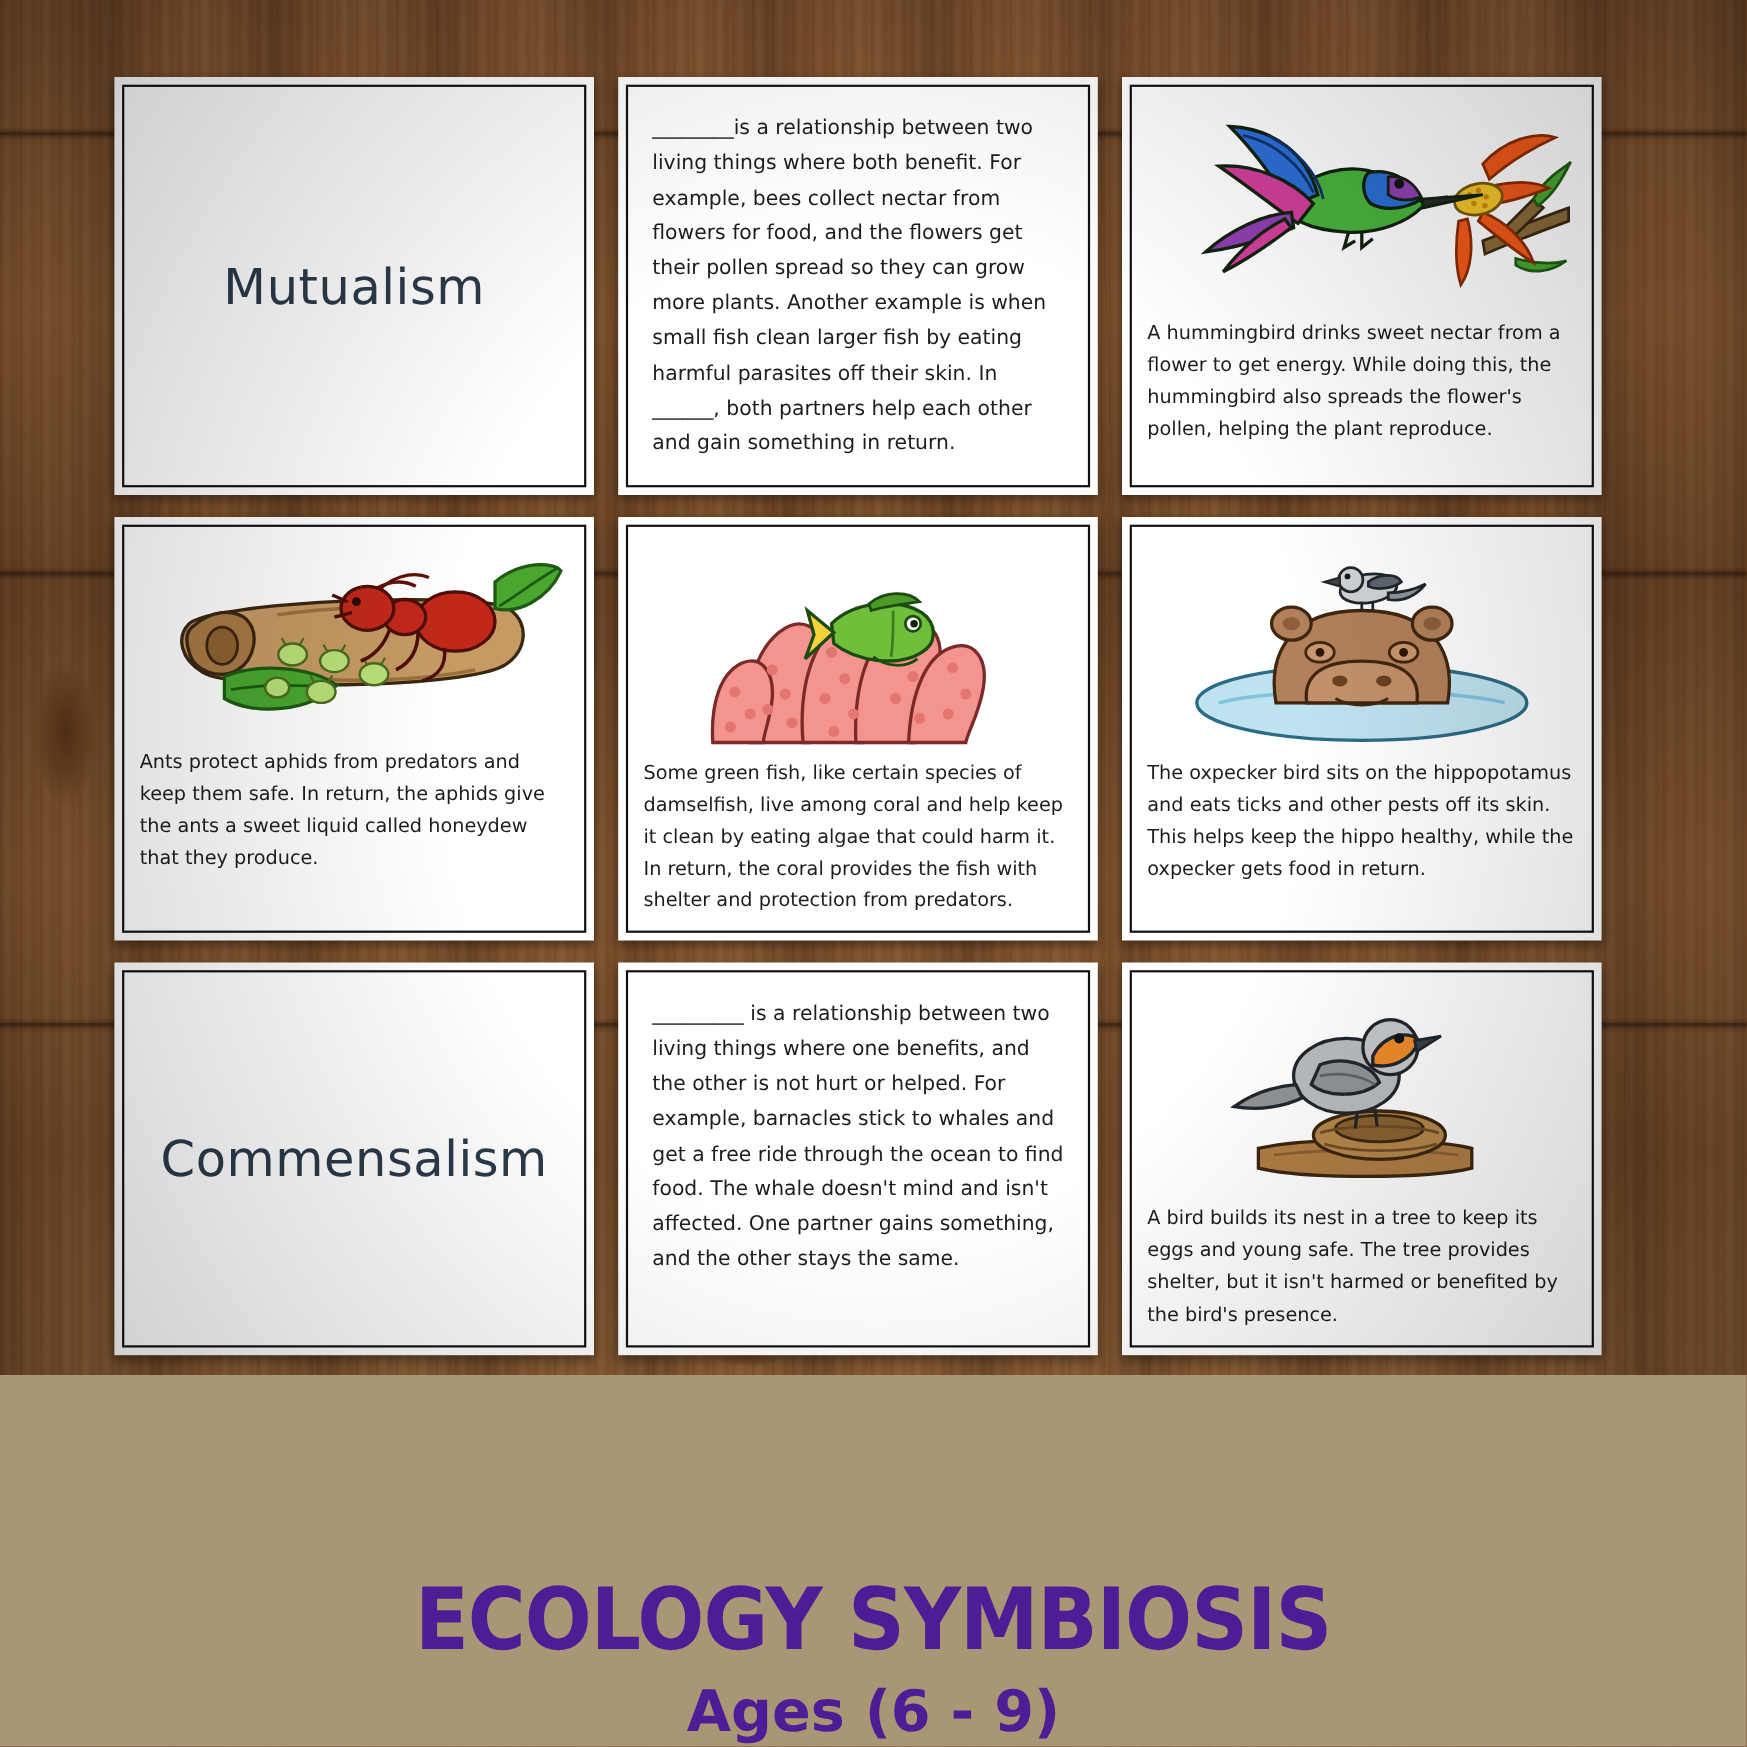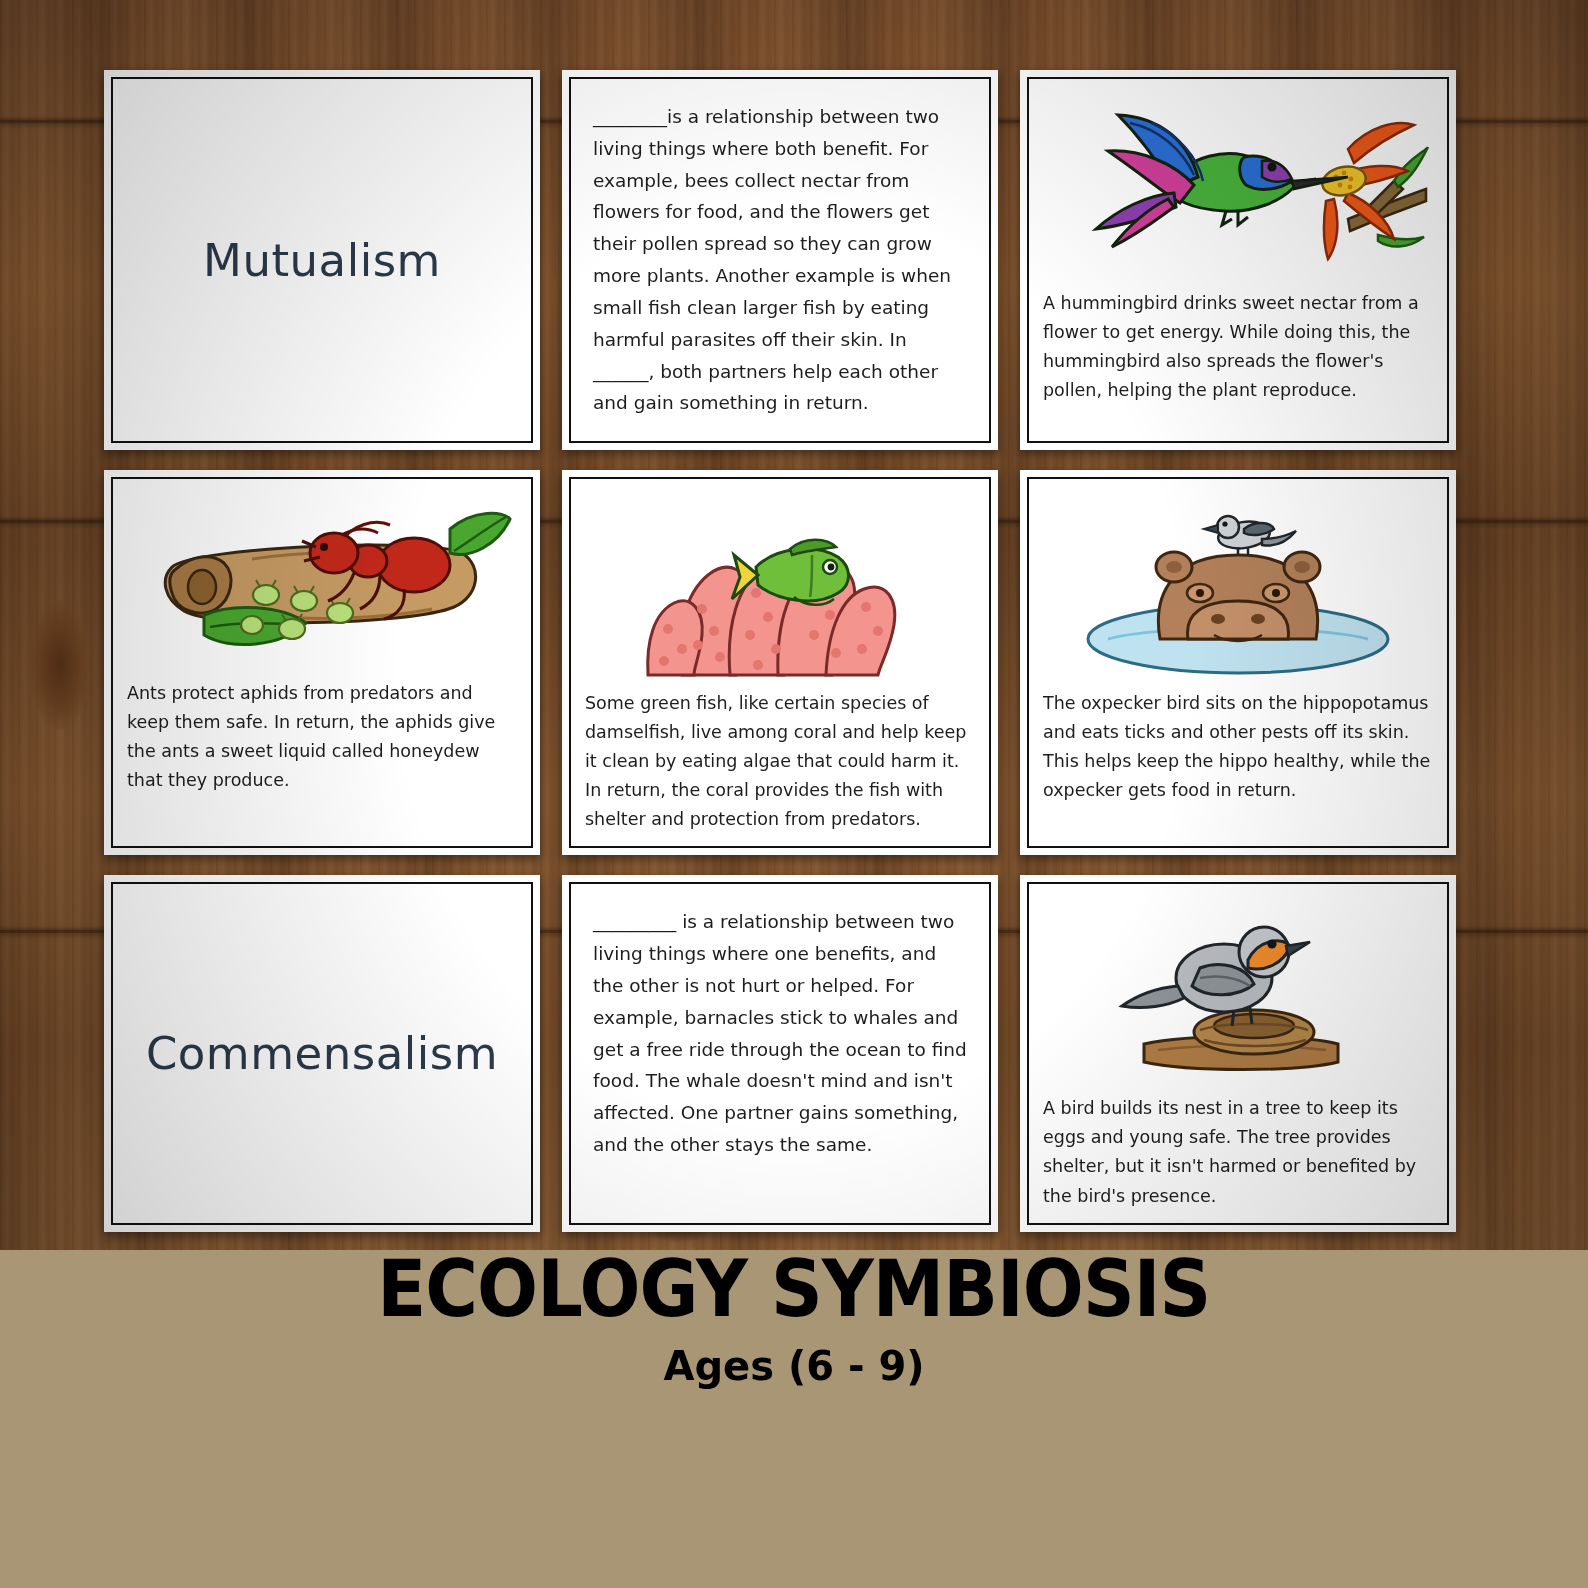--- a/index.html
+++ b/index.html
@@ -135,42 +135,42 @@
   .footer {
     position: absolute;
     left: 0;
     bottom: 0;
     width: 1588px;
     height: 338px;
     background: #a89674;
     display: flex;
     flex-direction: column;
     align-items: center;
-    justify-content: flex-start;
-    color: #000000;
+    justify-content: flex-end;
+    color: #4c1d95;
   }
   .footer-title {
     font-family: "DejaVu Sans", sans-serif;
     font-weight: bold;
     font-size: 78px;
     letter-spacing: -1px;
     line-height: 1;
     transform: scaleX(0.92);
     margin-bottom: 14px;
   }
   .footer-sub {
     font-family: "DejaVu Sans", sans-serif;
     font-size: 45px;
     font-weight: bold;
     line-height: 1.2;
     margin-bottom: 6px;
   }
   .footer-ages {
     font-family: "DejaVu Sans", sans-serif;
-    font-size: 40px;
+    font-size: 52px;
     font-weight: bold;
     line-height: 1.2;
   }
   svg { display: block; }
 </style>
 </head>
 <body>
 
 <div class="page">
 

